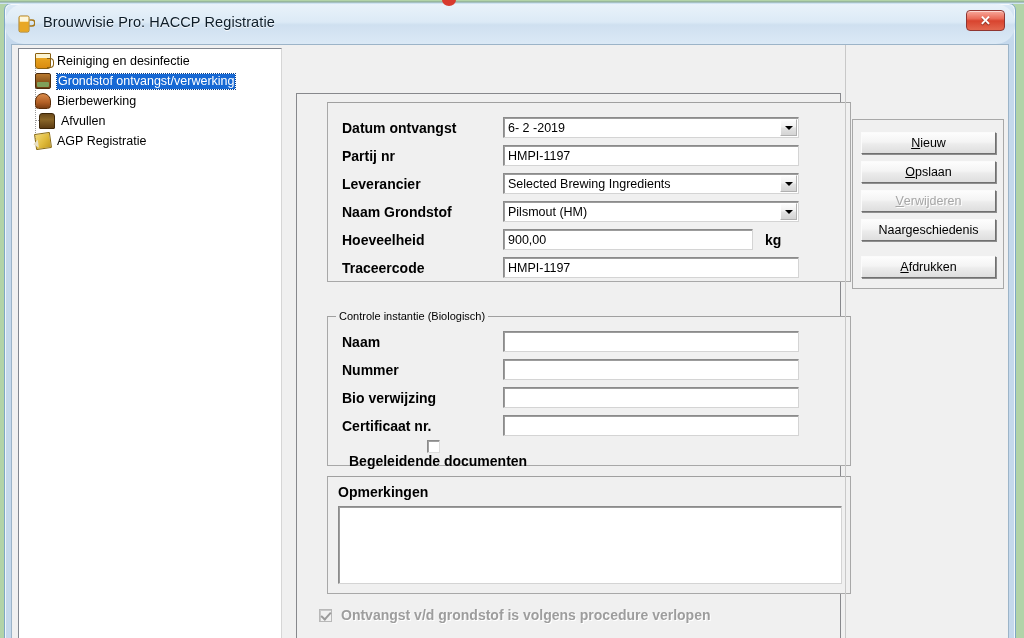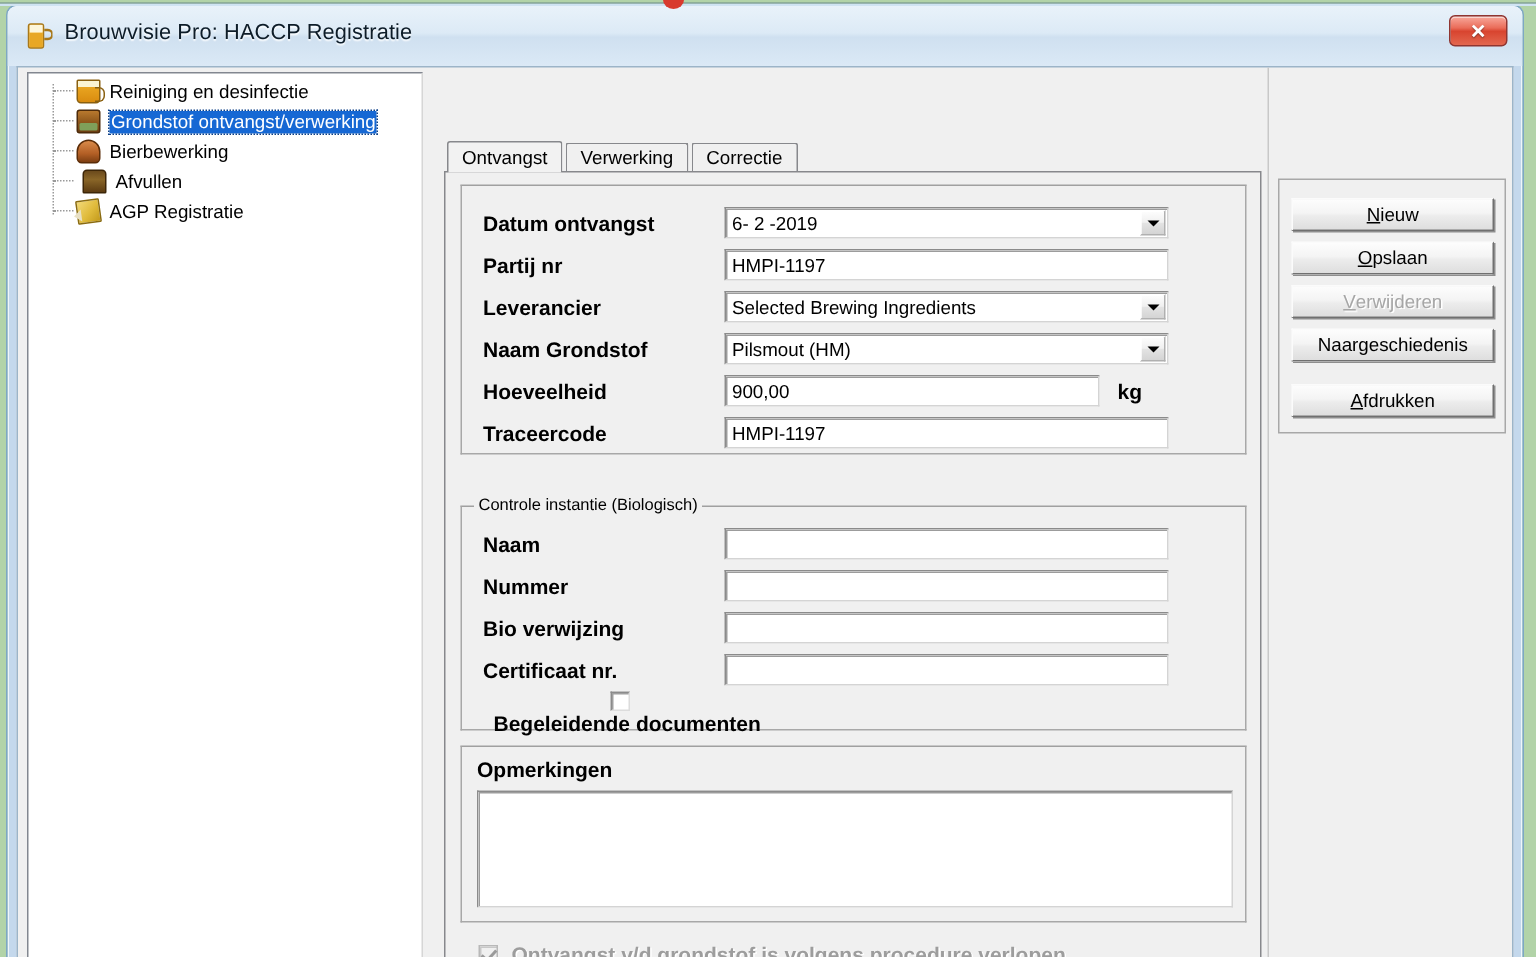--- a/index.html
+++ b/index.html
@@ -44,20 +44,21 @@
     border-top-right-radius: 7px;
     box-shadow: inset 0 0 0 1px rgba(255,255,255,.75);
     overflow: hidden;
   }
   #titlebar {
     position: relative;
     height: 40px;
     border-top-left-radius: 6px;
     border-top-right-radius: 6px;
     background: linear-gradient(to bottom,#e9f2fa 0%,#dceaf6 45%,#cfe0f0 52%,#dbe9f6 100%);
+    border-radius: 19px;
   }
   #titlebar .win-icon {
     position: absolute; left: 12px; top: 9px;
     width: 18px; height: 20px;
   }
   #titlebar .title-text {
     position: absolute; left: 38px; top: 10px;
     font-size: 14.5px;
     color: #0d1c28;
     letter-spacing: .1px;
@@ -102,21 +103,20 @@
     border: 1px solid #828790;
     border-right-color: #d6d6d6;
     border-bottom-color: #d6d6d6;
     overflow: hidden;
   }
   .tree-row {
     position: relative;
     height: 19px;
     display: flex;
     align-items: center;
-    padding-left: 16px;
     cursor: default;
     user-select: none;
   }
   .tree-dash {
     position: absolute;
     left: 16px; top: 9px;
     width: 14px; height: 1px;
     border-top: 1px dotted #9a9a9a;
   }
   .tree-ico {
@@ -207,20 +207,21 @@
     border: 1px solid #87888c;
     border-top-color: #87888c;
   }
 
   
   .groupbox {
     position: absolute;
     border: 1px solid #a8a8a8;
     border-top: 1px solid #a0a0a0;
     background: #f0f0f0;
+    margin-left: 20px;
   }
   .groupbox > .gb-title {
     position: absolute;
     top: -7px; left: 8px;
     padding: 0 3px;
     background: #f0f0f0;
     font-size: 11px;
     color: #000;
     white-space: nowrap;
   }
@@ -412,25 +413,20 @@
             </div>
             <div class="tree-row" style="height: 20px;">
               <span class="tree-dash"></span>
               <span class="tree-ico ico-pencil"></span>
               <span class="tree-label">AGP Registratie</span>
             </div>
           </div>
       </div>
 
       <div id="tabarea">
-        <div class="tabstrip" id="tabstrip">
-            <div class="tab active">Ontvangst</div>
-            <div class="tab">Verwerking</div>
-            <div class="tab">Correctie</div>
-          </div>
 
         <div class="tabbody">
 
           <div class="groupbox" style="left:10px; top:8px; width:524px; height:180px;">
             <div id="mainfields">
                 <div class="flabel" style="left: 14px; top: 17px;">Datum ontvangst</div>
                 <div class="fbox combo" style="left: 175px; top: 14px; width: 296px; height: 21px;">6- 2 -2019<span class="combo-arrow"></span></div>
                 <div class="flabel" style="left: 14px; top: 45px;">Partij nr</div>
                 <div class="fbox" style="left: 175px; top: 42px; width: 296px; height: 21px;">HMPI-1197</div>
                 <div class="flabel" style="left: 14px; top: 73px;">Leverancier</div>

